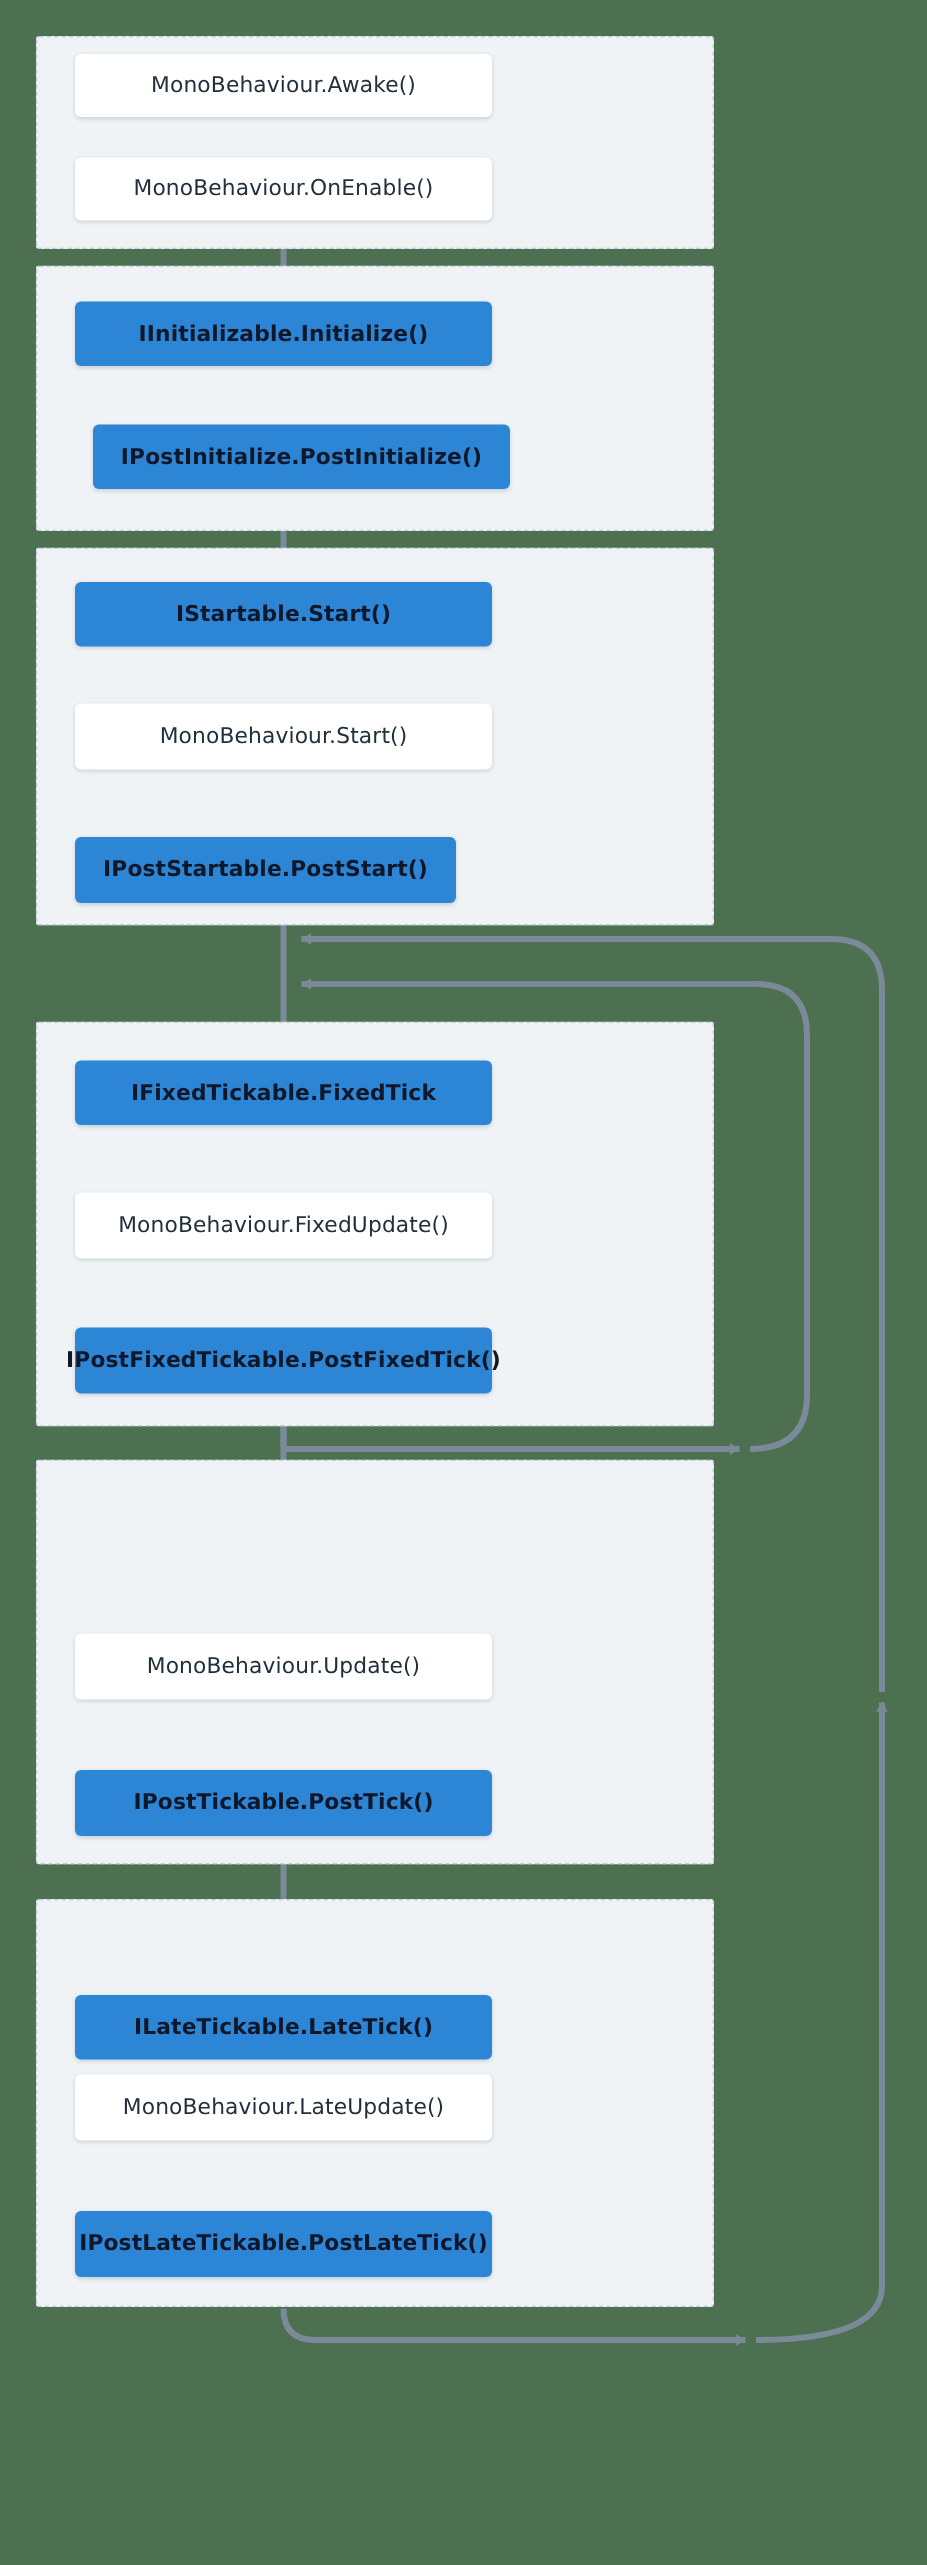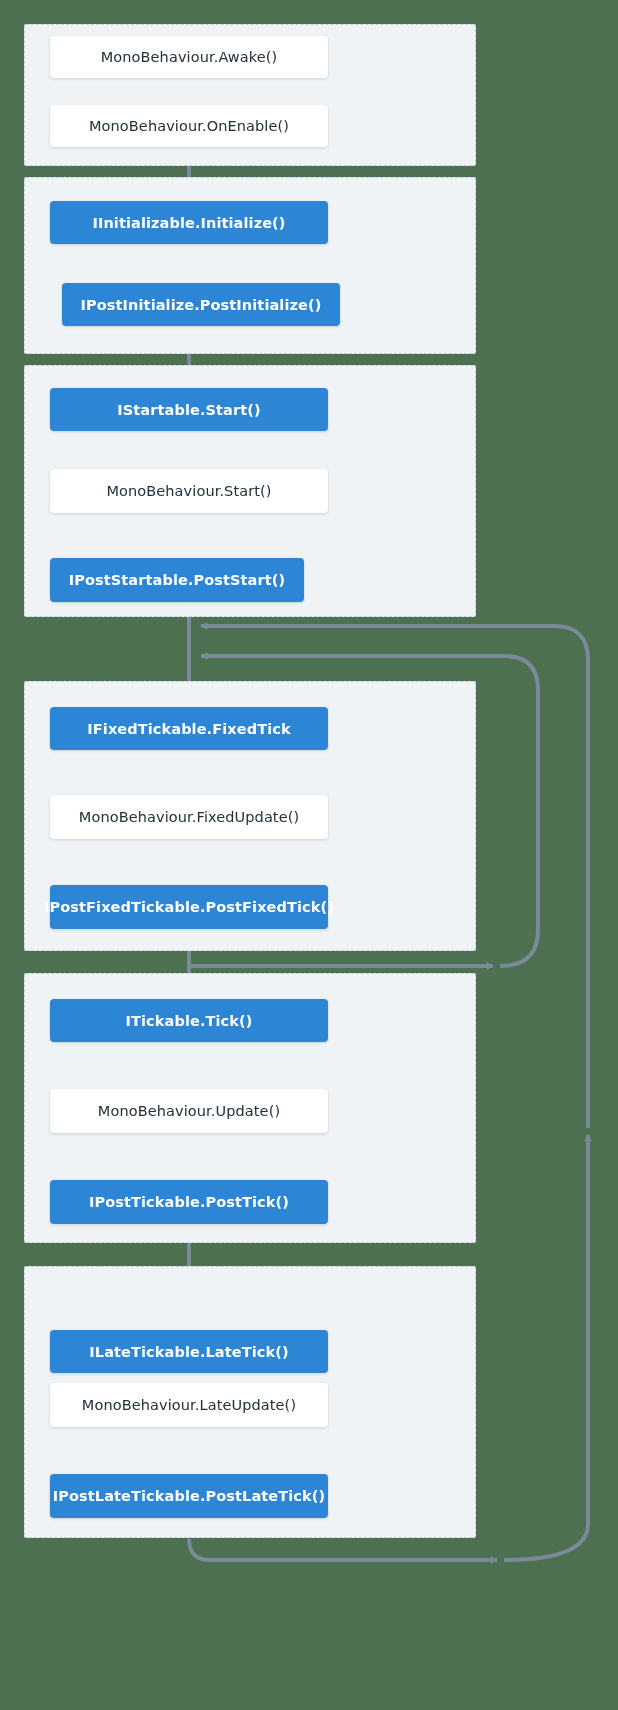--- a/index.html
+++ b/index.html
@@ -62,21 +62,21 @@
     letter-spacing: 0.1px;
     z-index: 3;
     box-shadow: 0 1px 3px rgba(30,50,70,0.18);
   }
   .node.mono {
     background: #ffffff;
     color: #22303c;
   }
   .node.iface {
     background: #2d86d5;
-    color: #ffffff;
+    color: #0f172a;
     font-weight: bold;
   }
 </style>
 </head>
 <body>
 
 <div id="canvas">
 
   <svg id="edges" viewBox="0 0 618 1710">
     <defs>
@@ -145,21 +145,20 @@
   <div class="cluster" style="left:24px; top:681px; width:452px; height:270px;"></div>
   <div class="cluster-label" style="left:330px; top:807px; width:146px;">FixedUpdate</div>
 
   <div class="node iface" style="left:50px; top:707px; width:278px; height:43px;">IFixedTickable.FixedTick</div>
   <div class="node mono" style="left:50px; top:795px; width:278px; height:44px;">MonoBehaviour.FixedUpdate()</div>
   <div class="node iface" style="left:50px; top:885px; width:278px; height:44px;">IPostFixedTickable.PostFixedTick()</div>
 
   <div class="cluster" style="left:24px; top:973px; width:452px; height:270px;"></div>
   <div class="cluster-label" style="left:330px; top:1099px; width:146px;">Update</div>
 
-  <div class="node iface" style="left:50px; top:999px; width:278px; height:43px;">ITickable.Tick()</div>
   <div class="node mono" style="left:50px; top:1089px; width:278px; height:44px;">MonoBehaviour.Update()</div>
   <div class="node iface" style="left:50px; top:1180px; width:278px; height:44px;">IPostTickable.PostTick()</div>
 
   <div class="cluster" style="left:24px; top:1266px; width:452px; height:272px;"></div>
   <div class="cluster-label" style="left:330px; top:1394px; width:146px;">LateUpdate</div>
 
   <div class="node iface" style="left:50px; top:1330px; width:278px; height:43px;">ILateTickable.LateTick()</div>
   <div class="node mono" style="left:50px; top:1383px; width:278px; height:44px;">MonoBehaviour.LateUpdate()</div>
   <div class="node iface" style="left:50px; top:1474px; width:278px; height:44px;">IPostLateTickable.PostLateTick()</div>
 

